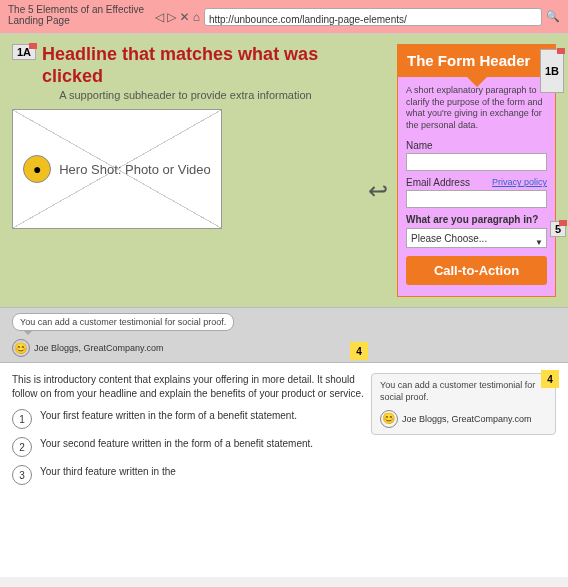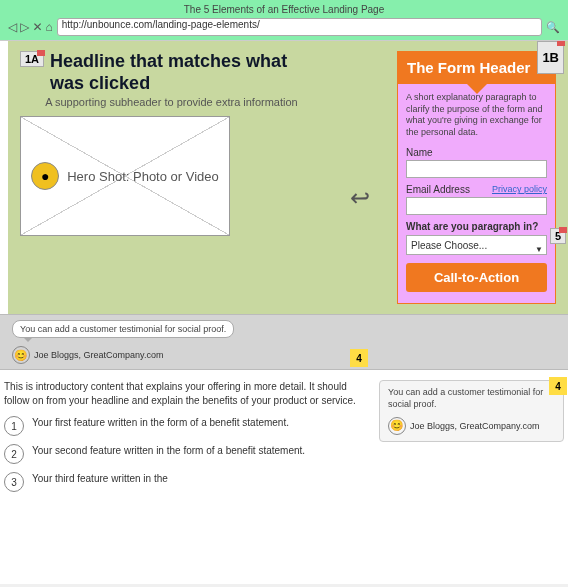--- a/index.html
+++ b/index.html
@@ -6,25 +6,25 @@
     body {
       width: 568px;
       height: 587px;
       font-family: Arial, Helvetica, sans-serif;
       background: #f0f0f0;
       overflow: hidden;
     }
 
     
     .browser-chrome {
-      background: #86efac;
+      background: #fca5a5;
       border-bottom: 1px solid #ccc;
       padding: 4px 8px;
       display: flex;
-      flex-direction: column;
+      flex-direction: row;
       align-items: center;
     }
     .browser-title {
       font-size: 10px;
       color: #444;
       margin-bottom: 3px;
     }
     .browser-toolbar {
       display: flex;
       align-items: center;
@@ -44,42 +44,41 @@
     .browser-address-bar {
       flex: 1;
       height: 18px;
       border: 1px solid #aaa;
       border-radius: 3px;
       background: white;
       font-size: 10px;
       color: #333;
       padding: 0 4px;
       display: flex;
-      align-items: flex-start;
+      align-items: flex-end;
     }
     .browser-search-icon {
       font-size: 11px;
       color: #555;
     }
 
     
     .page-content {
       background: white;
       height: calc(587px - 44px);
       overflow: hidden;
     }
 
     
     .top-section {
       background: #c8d8a0;
       padding: 10px 12px 10px 12px;
       position: relative;
       display: flex;
-      gap: 23px;
-      margin-left: 8px;
+      gap: 5px;
     }
 
     
     .top-left {
       flex: 1;
     }
 
     .headline-row {
       display: flex;
       align-items: flex-start;
@@ -102,21 +101,21 @@
       top: -2px;
       right: -2px;
       width: 8px;
       height: 6px;
       background: #e05555;
     }
 
     .headline-text {
       font-size: 18px;
       font-weight: bold;
-      color: #0f172a;
+      color: #b91c1c;
       line-height: 1.2;
     }
 
     .subheadline {
       font-size: 11px;
       color: #555;
       text-align: center;
       margin-bottom: 8px;
     }
 
@@ -351,21 +350,21 @@
     .person-name {
       font-size: 9px;
       color: #333;
     }
 
     
     .bottom-section {
       background: white;
       display: flex;
       gap: 5px;
-      padding: 10px 4px;
+      padding: 10px 12px;
     }
 
     .bottom-left {
       flex: 1;
     }
 
     .intro-text {
       font-size: 10px;
       color: #333;
       line-height: 1.4;
@@ -474,25 +473,25 @@
       background: #e05555;
     }
 
     
     .top-section-wrapper {
       position: relative;
     }
     .badge-1b {
       background: #e8e8e8;
       border: 1px solid #aaa;
-      font-size: 13px;
-      font-weight: bold;
-      padding: 8px 4px;
-      position: absolute;
-      top: 0;
+      font-size: 11px;
+      font-weight: bold;
+      padding: 15px 4px;
+      position: absolute;
+      top: 15px;
       right: 4px;
     }
     .badge-1b::before {
       content: '';
       position: absolute;
       top: -2px;
       right: -2px;
       width: 8px;
       height: 6px;
       background: #e05555;

